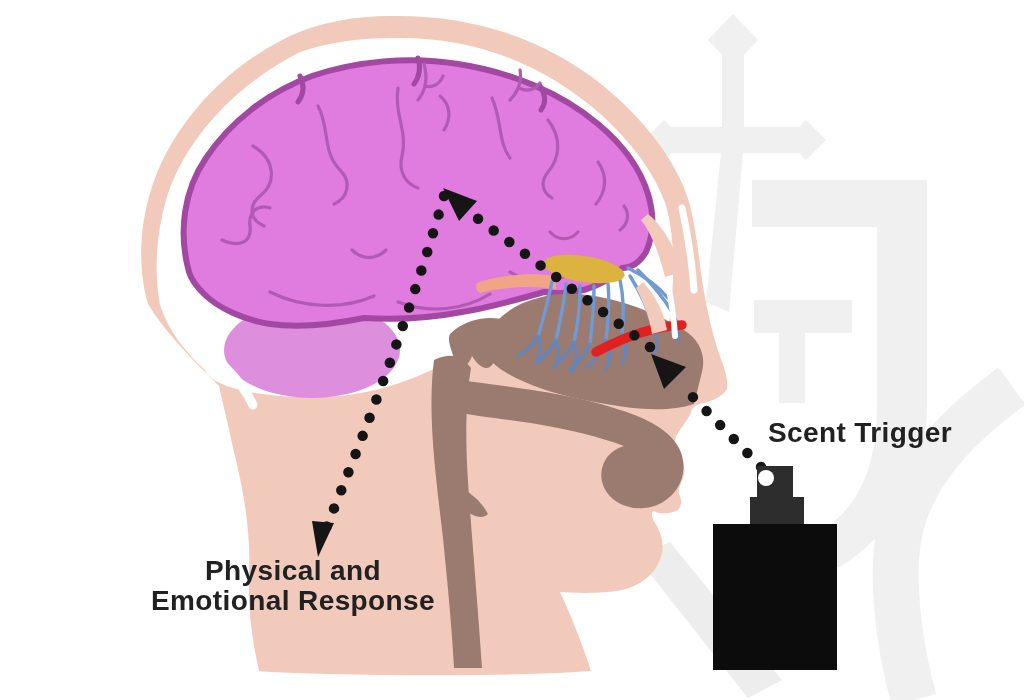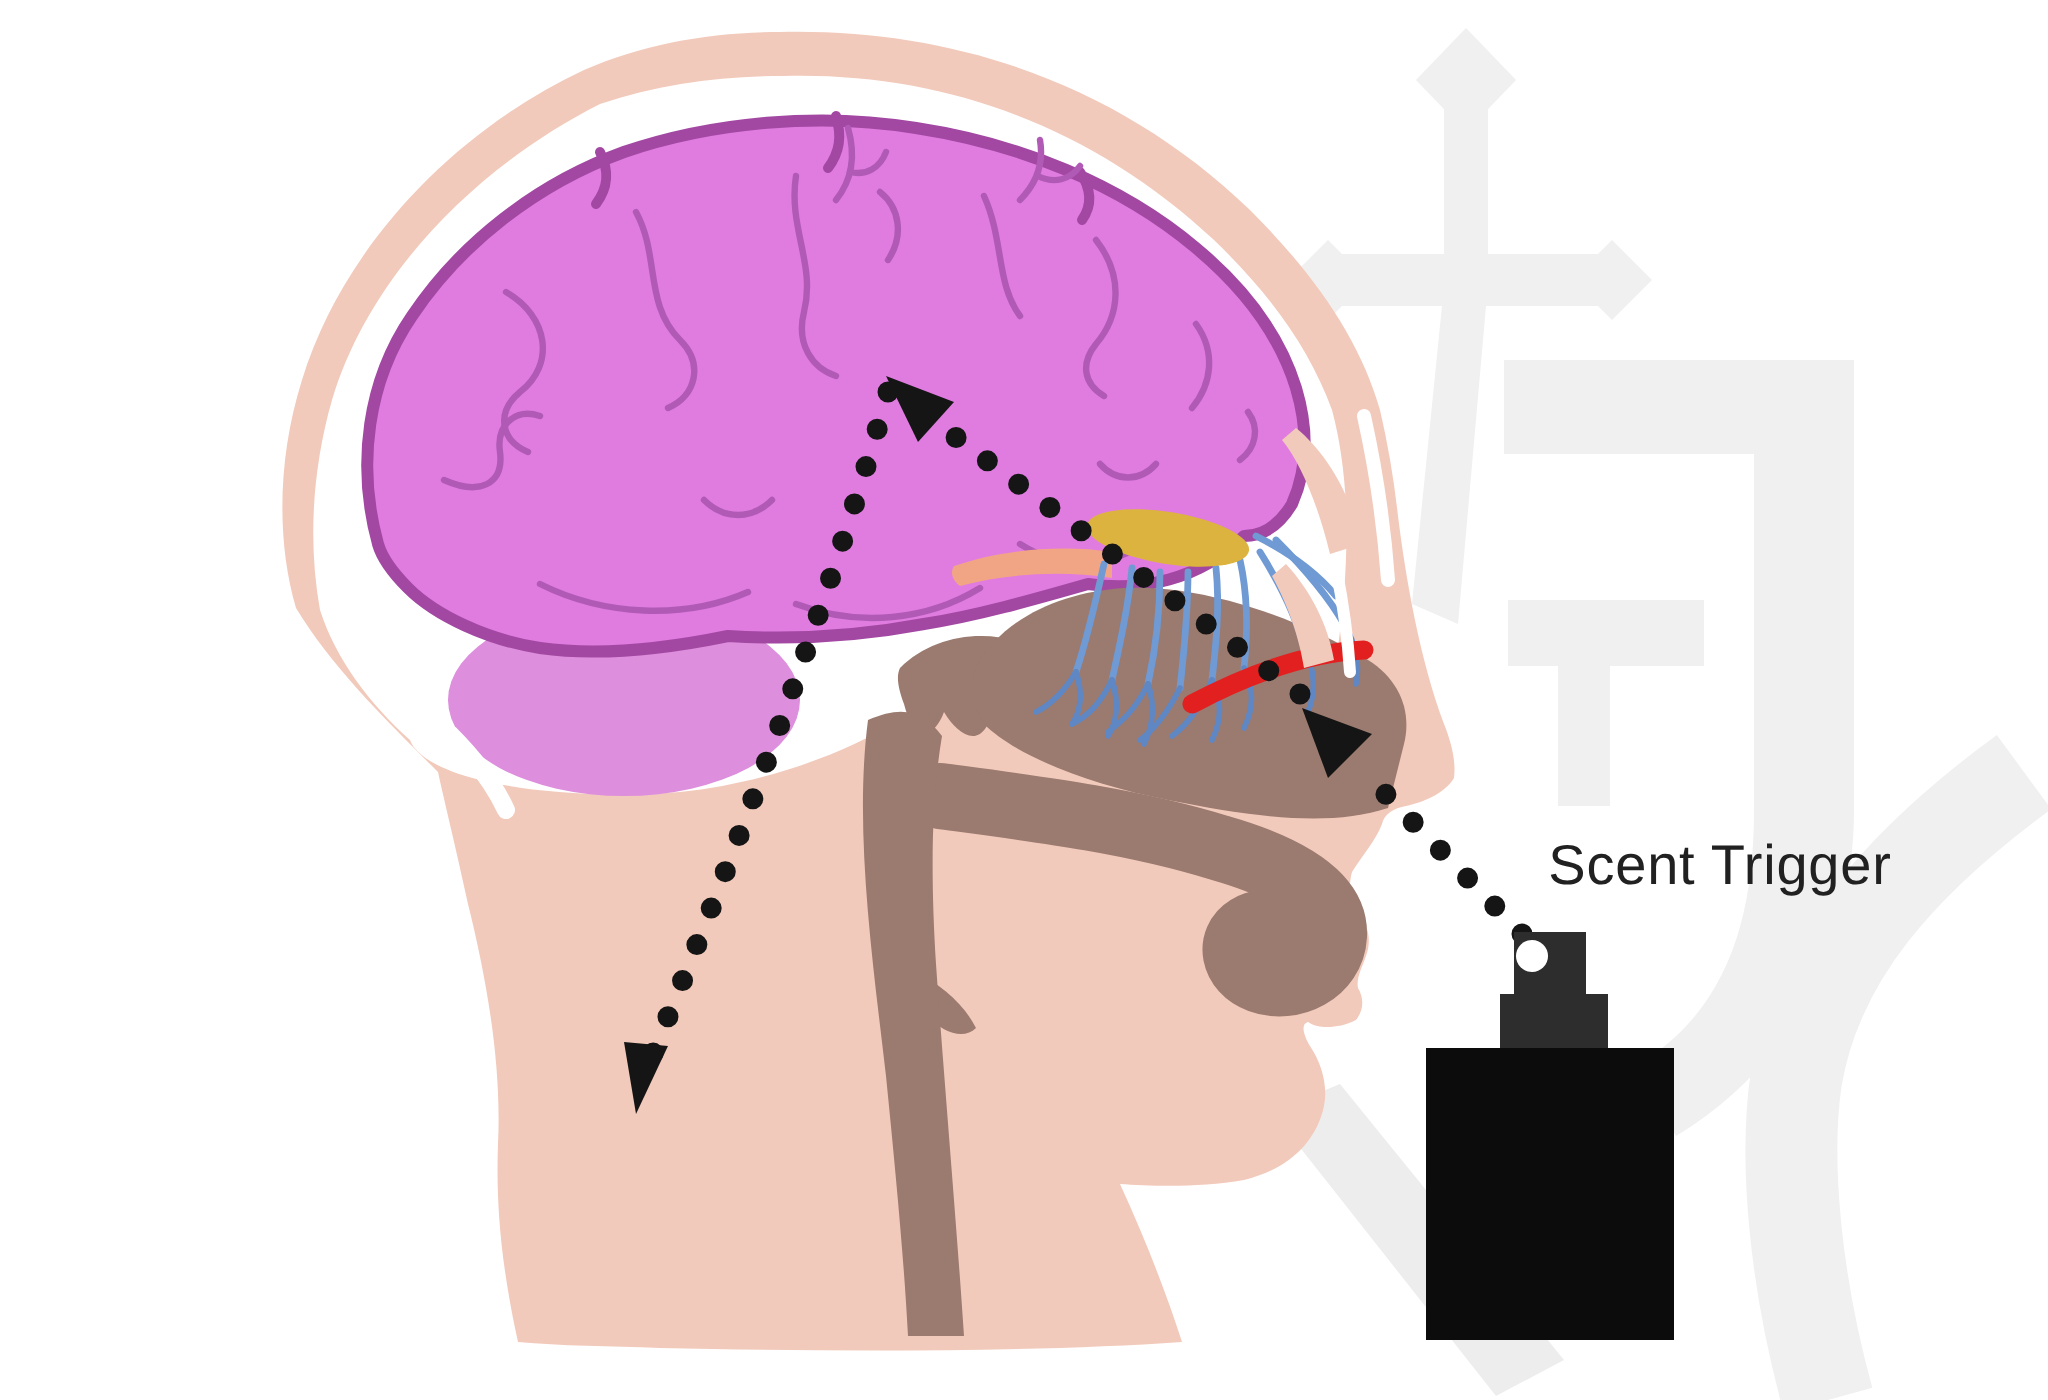--- a/index.html
+++ b/index.html
@@ -1,19 +1,19 @@
 <!DOCTYPE html>
 <html><head>
 <meta charset="utf-8">
 <style>
   html,body{margin:0;padding:0;background:#888;}
   #stage{position:relative;width:1024px;height:700px;background:#ffffff;overflow:hidden;
          font-family:"Liberation Sans", sans-serif;}
   #art{position:absolute;left:0;top:0;width:100%;height:100%;}
-  .label{position:absolute;color:#212121;font-weight:400;font-size:28px;line-height:30px;
+  .label{position:absolute;color:#212121;font-weight:700;font-size:28px;line-height:30px;
          letter-spacing:.4px;text-align:center;transform:translateX(-50%);white-space:nowrap;}
   #scent-label{left:860px;top:418px;}
   #response-label{left:293px;top:556px;}
 </style>
 </head>
 <body>
 
 <div id="stage">
 
 <svg id="art" viewBox="0 0 1024 700" aria-hidden="true">
@@ -156,14 +156,18 @@
   <g>
     <rect fill="#2d2d2d" x="757" y="466" width="36" height="32"></rect>
     <rect fill="#2d2d2d" x="750" y="497" width="54" height="28"></rect>
     <rect fill="#0c0c0c" x="713" y="524" width="124" height="146"></rect>
     <circle fill="#ffffff" cx="766" cy="478" r="8"></circle>
   </g>
 </svg>
 
 <div class="label" id="scent-label">Scent Trigger</div>
 
+<div class="label" id="response-label">
+  <div>Physical and</div>
+  <div>Emotional Response</div>
+</div>
 
 </div>
 
 </body></html>

